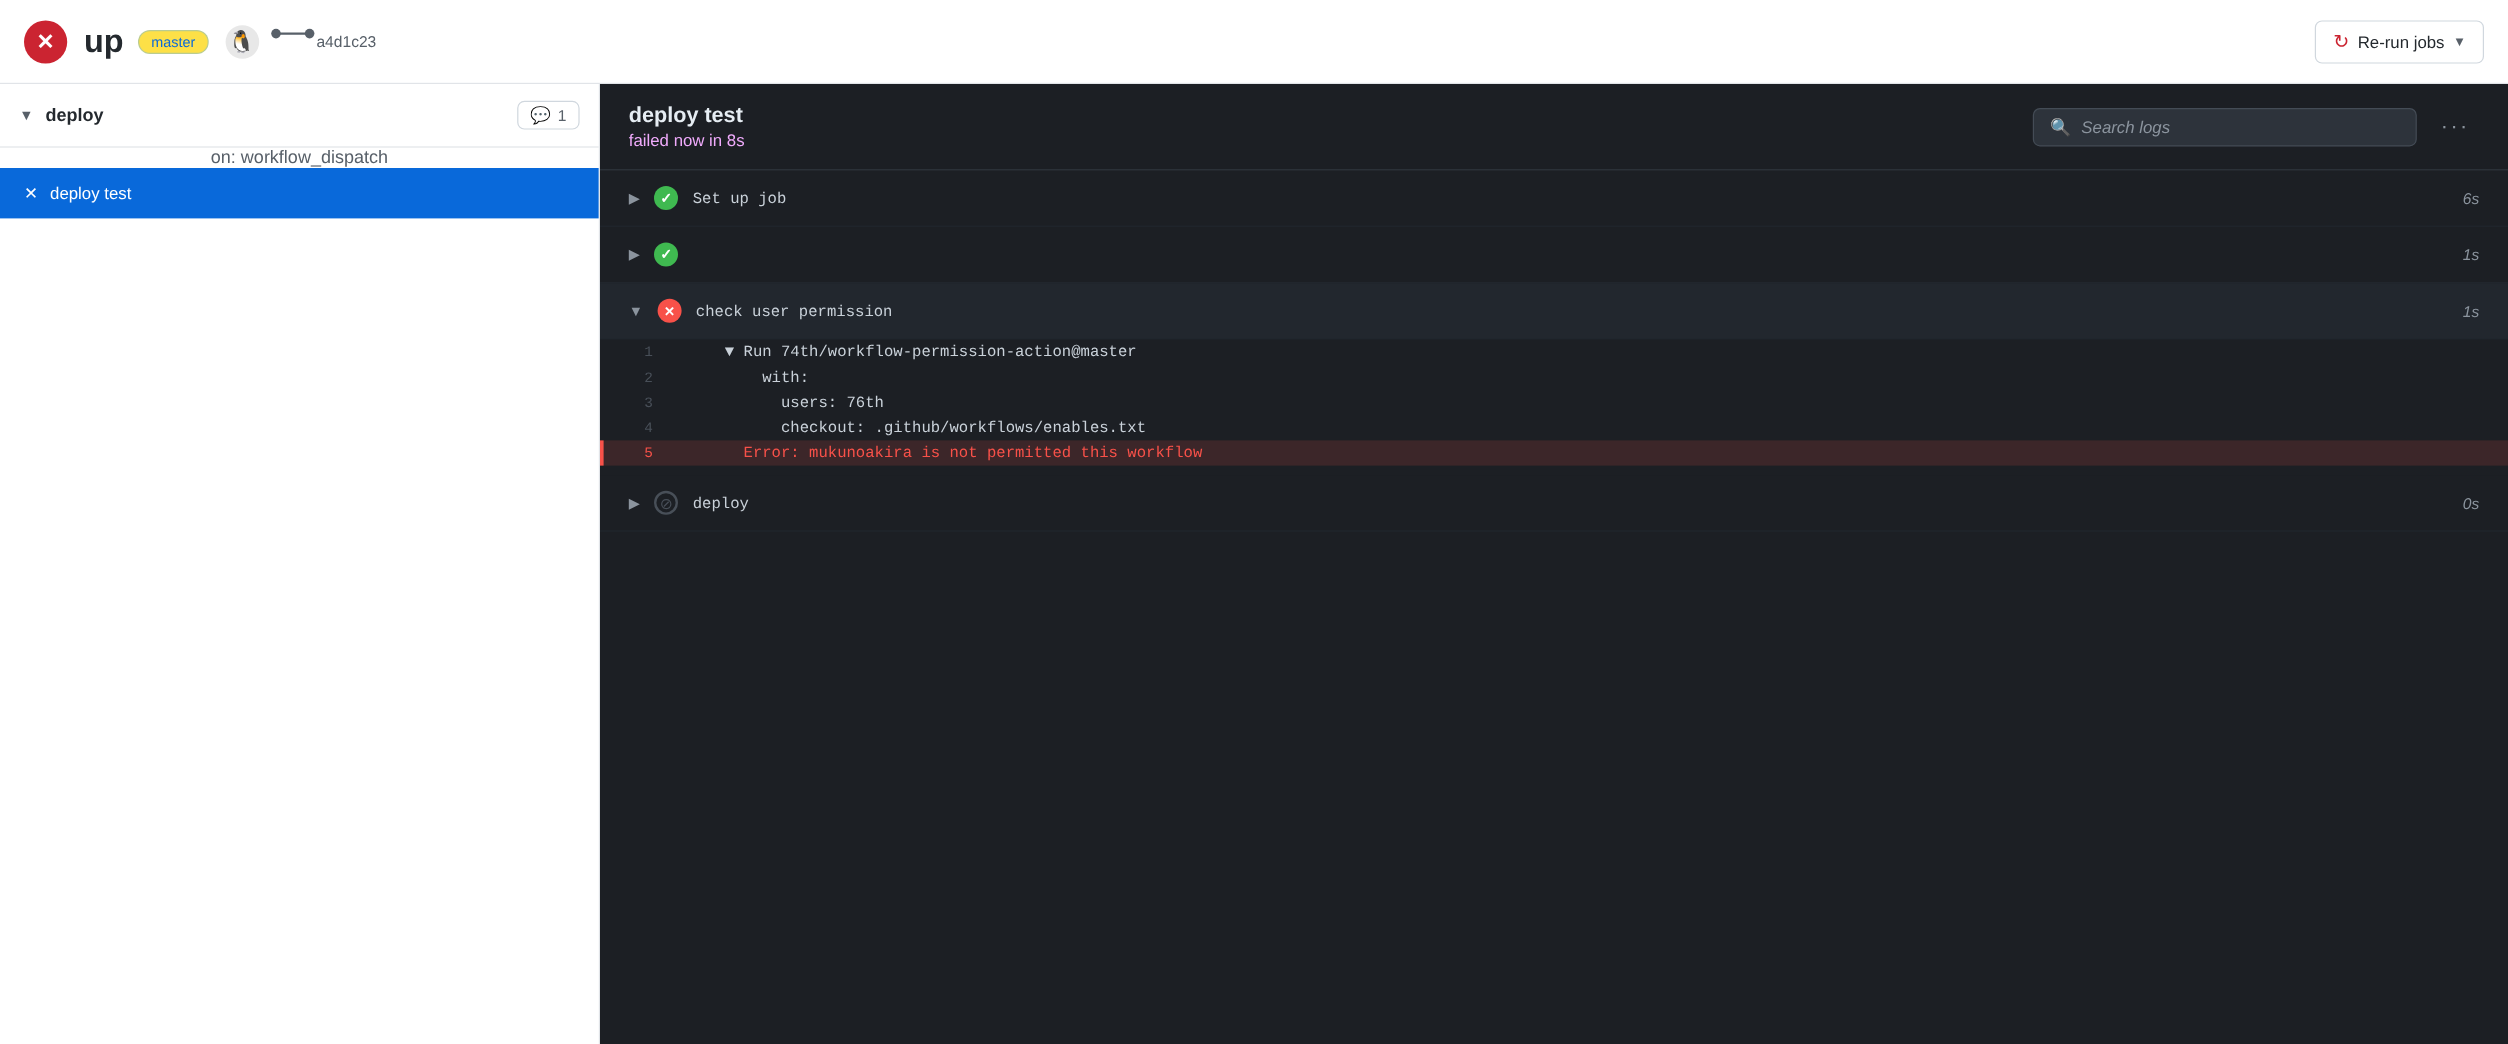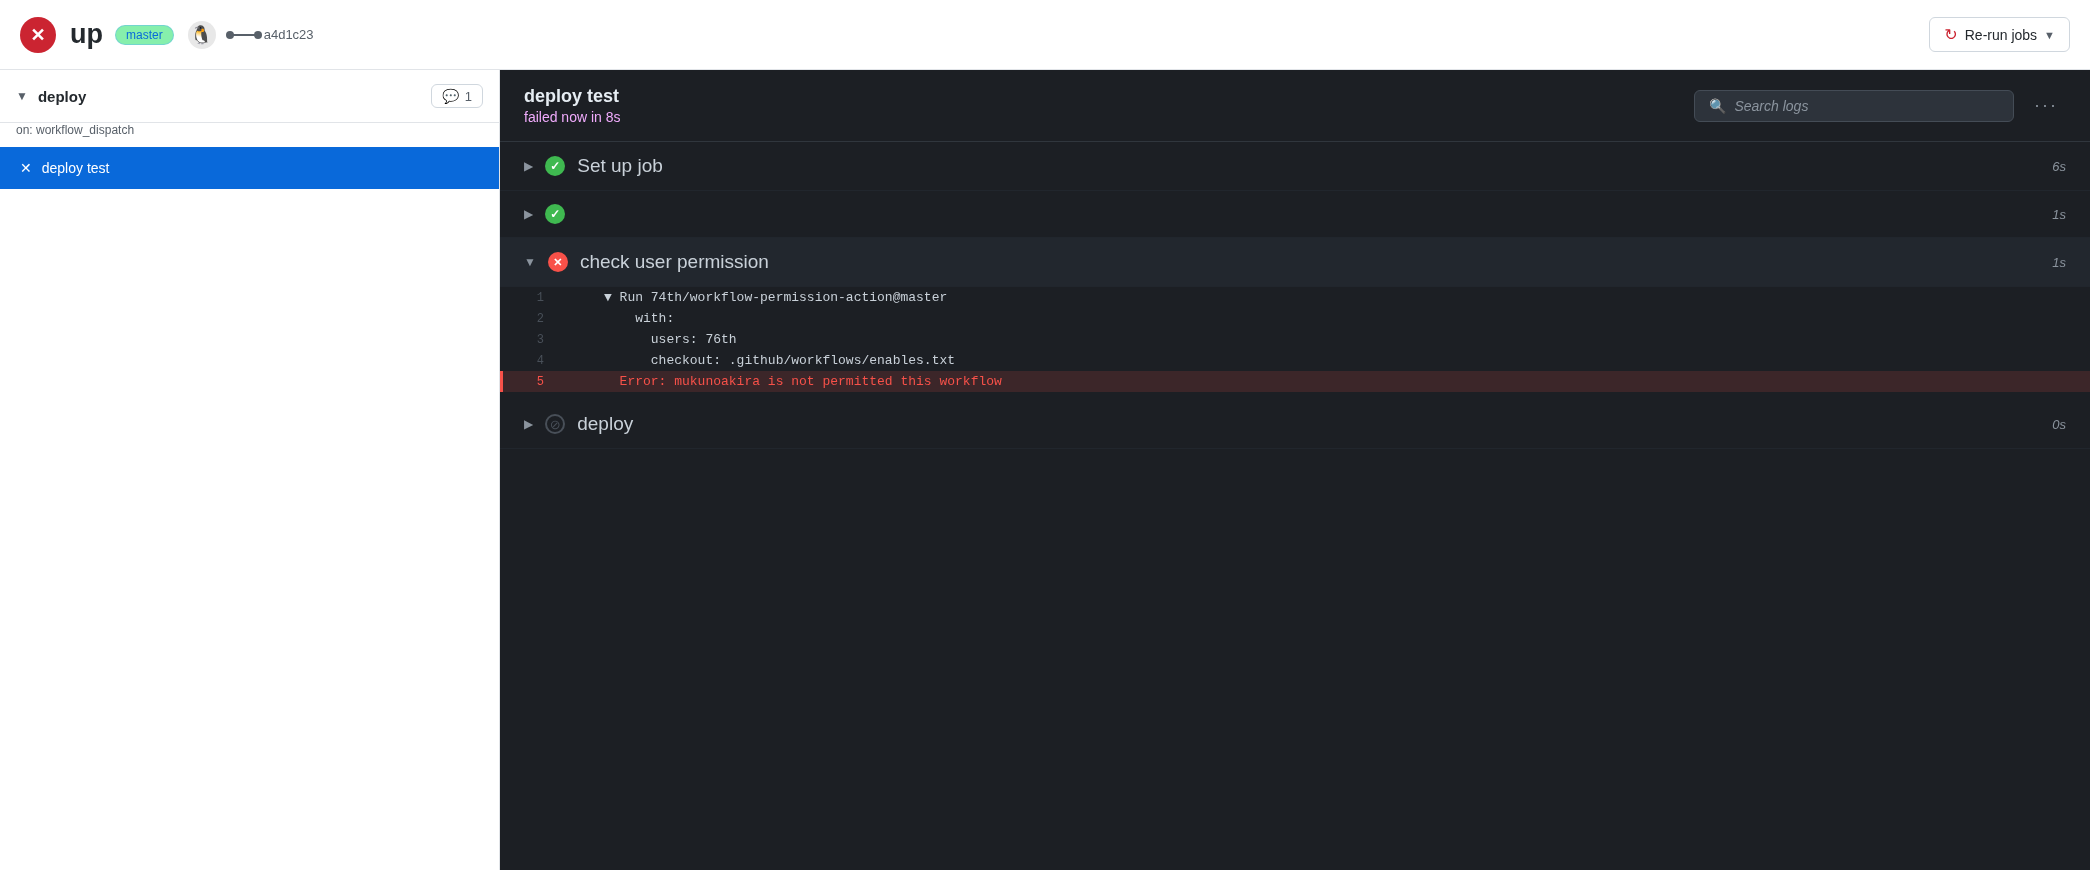--- a/index.html
+++ b/index.html
@@ -34,21 +34,21 @@
       flex-shrink: 0;
     }
     .top-bar-title {
       font-size: 27px;
       font-weight: 600;
       margin-left: 14px;
       color: #24292e;
     }
     .branch-badge {
       display: inline-block;
-      background: #86efac;
+      background: #fde047;
       color: #0969da;
       border: 1px solid #54aeff66;
       border-radius: 20px;
       padding: 2px 10px;
       font-size: 12px;
       font-weight: 500;
       margin-left: 12px;
     }
     .avatar-penguin {
       width: 28px;
@@ -56,21 +56,20 @@
       margin-left: 14px;
       border-radius: 50%;
       background: #e8e8e8;
       display: flex;
       align-items: center;
       justify-content: center;
       font-size: 18px;
     }
     .commit-ref {
       display: flex;
-      align-items: center;
       gap: 6px;
       margin-left: 14px;
       color: #586069;
       font-size: 13px;
     }
     .commit-line {
       width: 28px;
       height: 2px;
       background: #586069;
       border-radius: 2px;
@@ -150,23 +149,24 @@
       gap: 5px;
       border: 1px solid #d0d7de;
       border-radius: 6px;
       padding: 3px 10px;
       font-size: 13px;
       color: #586069;
       cursor: pointer;
     }
     .comment-icon { font-size: 14px; }
     .sidebar-trigger {
-      font-size: 12px;
+      font-size: 15px;
       color: #586069;
-      padding: 0 16px 10px 16px;
+      padding: 0 16px 0 16px;
+      text-align: center;
     }
     .sidebar-item {
       display: flex;
       align-items: center;
       gap: 10px;
       padding: 13px 20px;
       cursor: pointer;
       color: #24292e;
       font-size: 14px;
     }
@@ -236,21 +236,21 @@
     .log-step {
       display: flex;
       align-items: center;
       padding: 13px 24px;
       border-bottom: 1px solid #21262d;
       cursor: pointer;
       gap: 12px;
     }
     .log-step.expanded { background: #22272e; }
     .step-chevron { font-size: 12px; color: #8b949e; flex-shrink: 0; }
-    .step-label { flex: 1; font-size: 19px; color: #c9d1d9; }
+    .step-label { flex: 1; font-size: 13px; color: #c9d1d9; font-family: Liberation Mono, monospace; }
     .step-duration { font-size: 13px; color: #8b949e; margin-left: auto; font-style: italic; }
 
     
     .log-output {
       background: #1c1f24;
       padding: 0 24px 8px 24px;
       font-family: "SFMono-Regular", Consolas, "Liberation Mono", Menlo, monospace;
       font-size: 13px;
     }
     .log-line {

